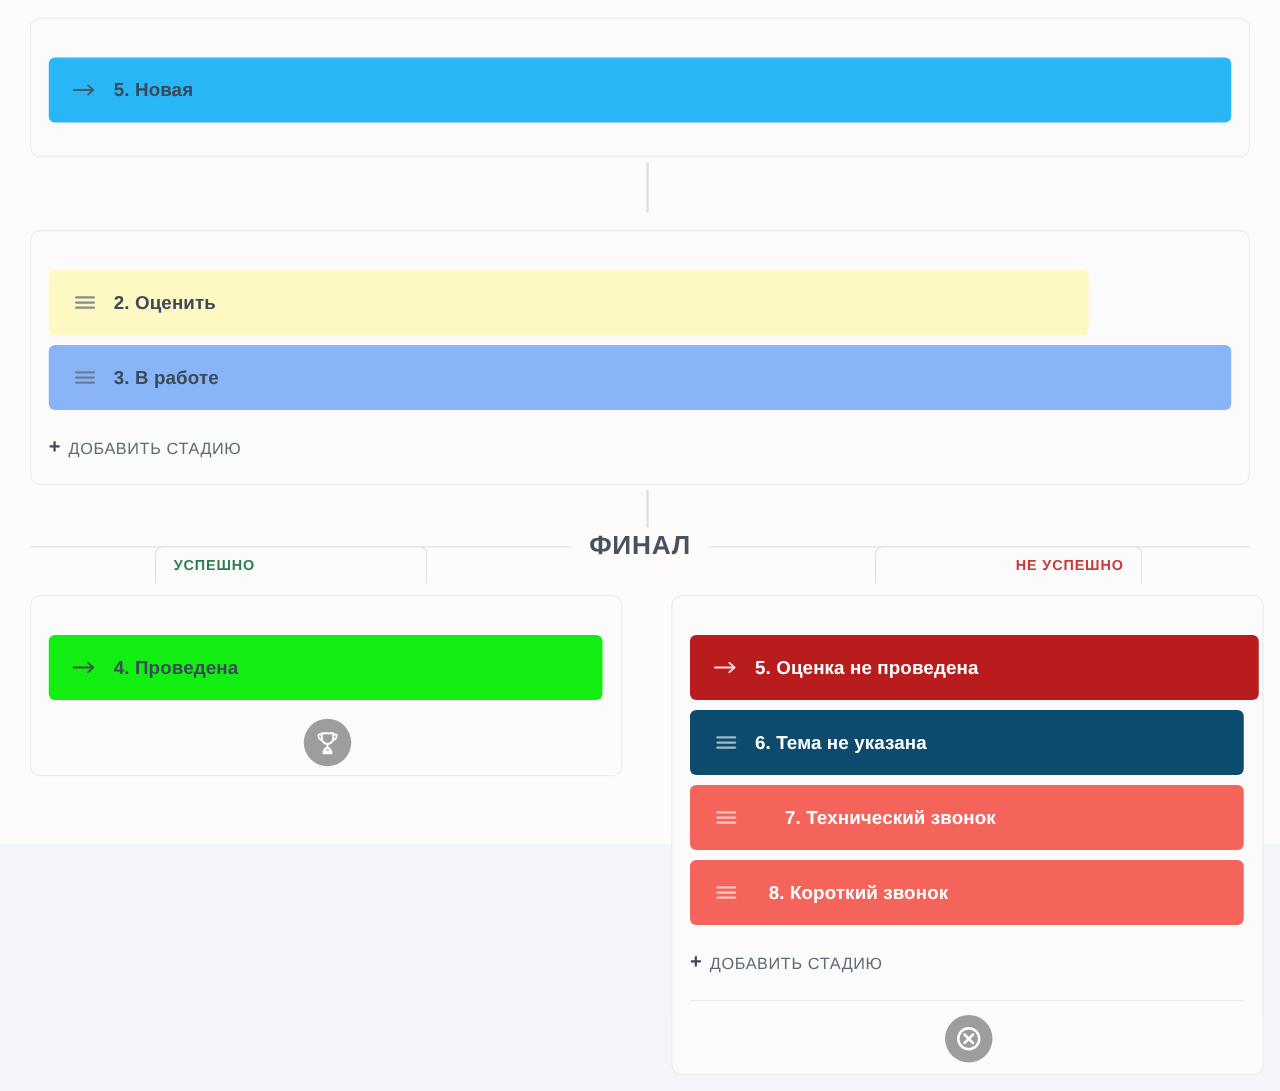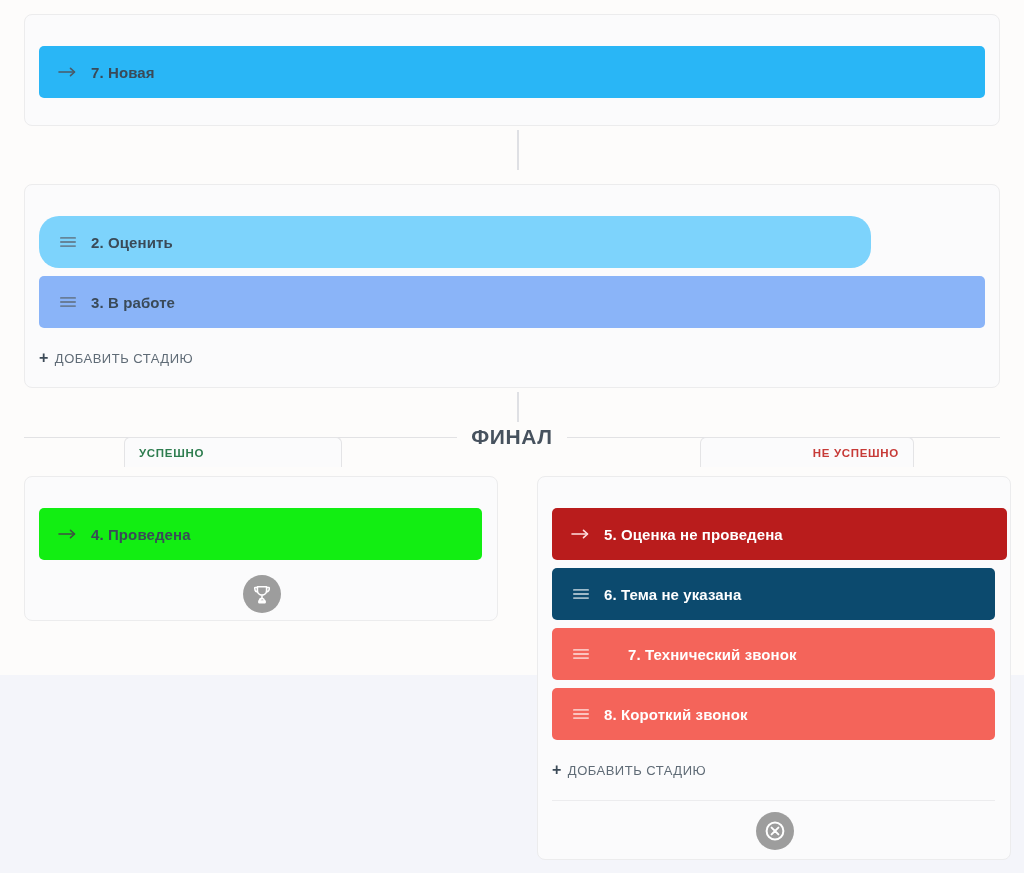--- a/index.html
+++ b/index.html
@@ -179,29 +179,29 @@
 <div class="bg-lower"></div>
 
 <div class="stage-card" style="left:24px; top:14px; width:976px; height:112px;">
   <div class="stage-bar" style="left:14px; top:31px; width:946px; background:#29b6f6;">
     <span class="handle">
       <svg class="icon-arrow" width="20" height="14" viewBox="0 0 20 14">
         <path d="M1 7 H16" stroke="#4a5a68" stroke-width="1.6" fill="none" stroke-linecap="round"></path>
         <path d="M12.5 3.3 L16.6 7 L12.5 10.7" stroke="#4a5a68" stroke-width="1.6" fill="none" stroke-linecap="round" stroke-linejoin="round"></path>
       </svg>
     </span>
-    <span class="label dark-text">7. Новая</span>
+    <span class="label dark-text">5. Новая</span>
   </div>
 </div>
 
 <div class="connector" style="left:517px; top:130px; height:40px;"></div>
 
 <div class="stage-card" style="left:24px; top:184px; width:976px; height:204px;">
 
-  <div class="stage-bar" style="left:14px; top:31px; width:832px; background:#7dd3fc;border-radius:20px;">
+  <div class="stage-bar" style="left:14px; top:31px; width:832px; background:#fef9c3;">
     <span class="handle">
       <svg class="icon-burger" width="18" height="12" viewBox="0 0 18 12">
         <rect x="1" y="1" width="16" height="1.8" rx="0.9" fill="#5c6b79" opacity="0.75"></rect>
         <rect x="1" y="5.1" width="16" height="1.8" rx="0.9" fill="#5c6b79" opacity="0.75"></rect>
         <rect x="1" y="9.2" width="16" height="1.8" rx="0.9" fill="#5c6b79" opacity="0.75"></rect>
       </svg>
     </span>
     <span class="label dark-text">2. Оценить</span>
   </div>
 
@@ -285,21 +285,21 @@
     <span class="handle">
       <svg class="icon-burger" width="18" height="12" viewBox="0 0 18 12">
         <rect x="1" y="1" width="16" height="1.8" rx="0.9" fill="#ffffff" opacity="0.62"></rect>
         <rect x="1" y="5.1" width="16" height="1.8" rx="0.9" fill="#ffffff" opacity="0.62"></rect>
         <rect x="1" y="9.2" width="16" height="1.8" rx="0.9" fill="#ffffff" opacity="0.62"></rect>
       </svg>
     </span>
     <span class="label light-text">7. Технический звонок</span>
   </div>
 
-  <div class="stage-bar" style="left:14px; top:211px; width:443px; background:#f4645a;">
+  <div class="stage-bar" style="left:14px; top:211px; width:443px; background:#f4645a;gap:11px;">
     <span class="handle">
       <svg class="icon-burger" width="18" height="12" viewBox="0 0 18 12">
         <rect x="1" y="1" width="16" height="1.8" rx="0.9" fill="#ffffff" opacity="0.62"></rect>
         <rect x="1" y="5.1" width="16" height="1.8" rx="0.9" fill="#ffffff" opacity="0.62"></rect>
         <rect x="1" y="9.2" width="16" height="1.8" rx="0.9" fill="#ffffff" opacity="0.62"></rect>
       </svg>
     </span>
     <span class="label light-text">8. Короткий звонок</span>
   </div>
 

